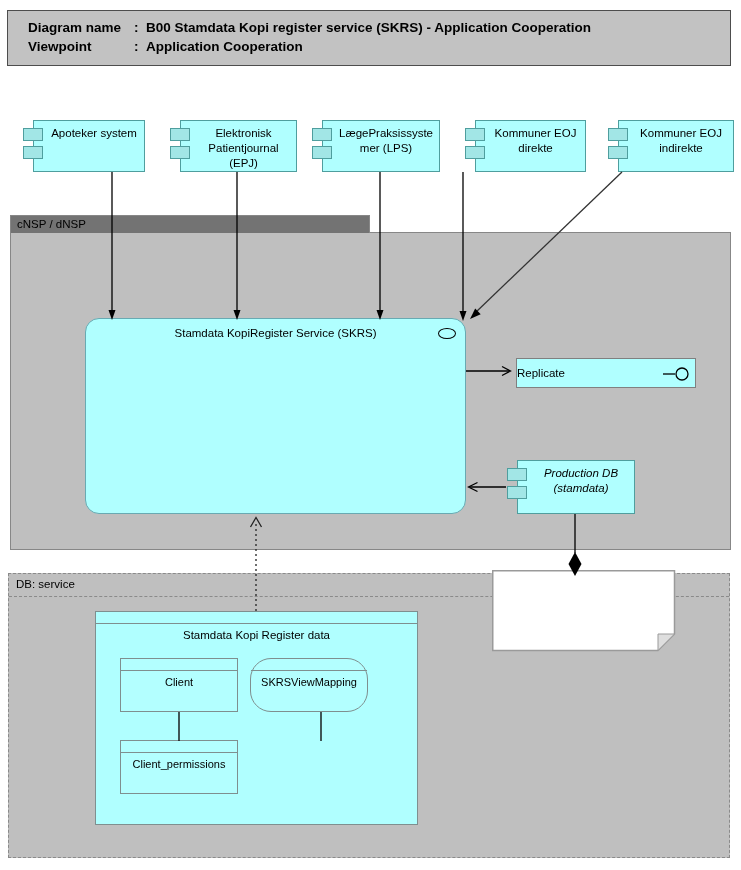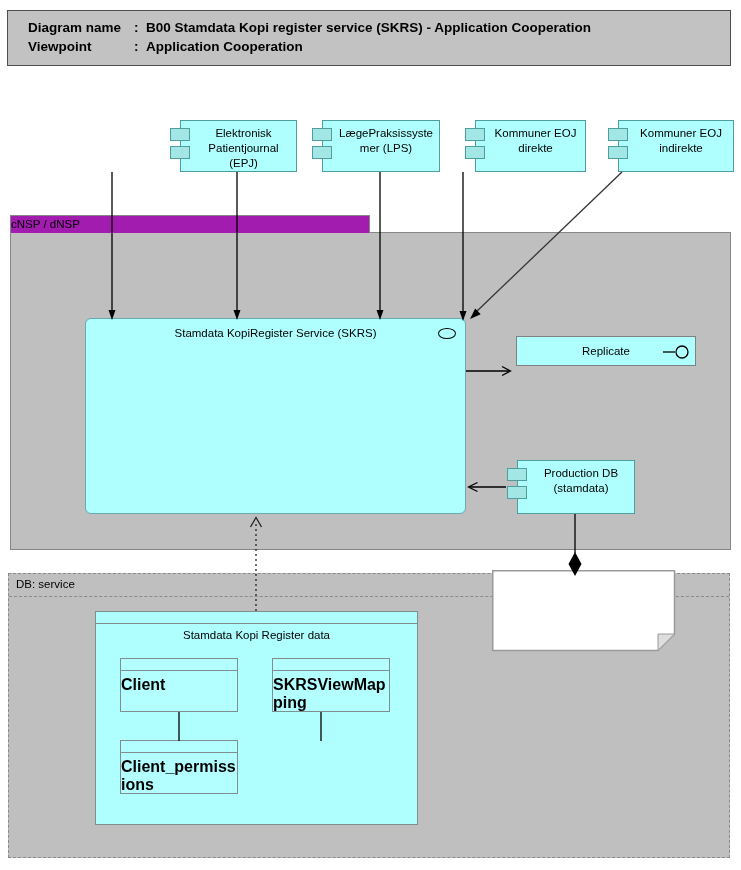--- a/index.html
+++ b/index.html
@@ -10,22 +10,22 @@
   
   .title-box { position:absolute; left:7px; top:10px; width:724px; height:56px;
     background:#c2c2c2; border:1px solid #4d4d4d; padding:7px 20px;
     font-weight:bold; font-size:13.5px; line-height:19px; z-index:5; }
   .title-row { display:flex; }
   .title-label { width:106px; flex:0 0 auto; }
   .title-sep { width:12px; flex:0 0 auto; }
 
   
   .cnsp-tab { position:absolute; left:10px; top:215px; width:360px; height:18px;
-    background:#a21caf; border:1px solid #878787; border-bottom:none;
-    font-size:11.5px; line-height:17px; z-index:2; }
+    background:#737373; border:1px solid #878787; border-bottom:none;
+    font-size:11.5px; line-height:17px; padding-left:6px; z-index:2; }
   .cnsp-body { position:absolute; left:10px; top:232px; width:721px; height:318px;
     background:#bfbfbf; border:1px solid #878787; z-index:1; }
 
   .db-container { position:absolute; left:8px; top:573px; width:722px; height:285px;
     background:#bfbfbf; border:1.5px dashed #8a8a8a; z-index:1; }
   .db-label-strip { height:23px; border-bottom:1.5px dashed #8a8a8a;
     font-size:11.5px; line-height:21px; padding-left:7px; }
 
   
   .component { position:absolute; height:52px; z-index:10; }
@@ -37,51 +37,51 @@
   .tab1 { top:8px; } .tab2 { top:26px; }
 
   .c1 { left:23px;  top:120px; width:122px; } .c1 .comp-body { width:112px; }
   .c2 { left:170px; top:120px; width:127px; } .c2 .comp-body { width:117px; }
   .c3 { left:312px; top:120px; width:128px; } .c3 .comp-body { width:118px; }
   .c4 { left:465px; top:120px; width:100px; } .c4 .comp-body { width:111px; }
   .c5 { left:608px; top:120px; width:126px; } .c5 .comp-body { width:116px; }
 
   
   .skrs { position:absolute; left:85px; top:318px; width:381px; height:196px;
-    background:#b0ffff; border:1.5px solid #68aab2; border-radius:6px;
+    background:#b0ffff; border:1.5px solid #68aab2; border-radius:14px;
     z-index:10; }
   .skrs-label { padding-top:8px; text-align:center; font-size:11.5px; }
   .service-oval { position:absolute; top:9px; right:9px; width:18px; height:11px;
     border:1.5px solid #000; border-radius:50%; }
 
-  .replicate { position:absolute; left:516px; top:336px; width:180px; height:30px;
+  .replicate { position:absolute; left:516px; top:358px; width:180px; height:30px;
     background:#b0ffff; border:1px solid #808080; z-index:10;
-    font-size:11.5px; display:flex; align-items:center; justify-content:center; }
+    font-size:11.5px; display:flex; align-items:center; justify-content:flex-start; }
   .lollipop { position:absolute; right:5px; top:7px; }
 
-  .proddb { position:absolute; left:507px; top:460px; width:128px; height:54px; z-index:10; }
+  .proddb { position:absolute; left:507px; top:460px; width:128px; height:54px; z-index:10;font-style:italic; }
   .proddb .comp-body { width:118px; height:54px; }
 
   
   .note { position:absolute; left:492px; top:570px; width:184px; height:82px; z-index:40; }
   .note-shape { position:absolute; left:0; top:0; }
   .note-text { position:absolute; left:6px; top:4px; width:172px;
     font-size:11.5px; line-height:15px; overflow-wrap:anywhere; }
 
   
   .register { position:absolute; left:95px; top:611px; width:323px; height:214px;
     background:#b0ffff; border:1px solid #7f8f8f; z-index:10; }
   .register-band { height:12px; border-bottom:1px solid #7f8f8f; }
   .register-title { padding-top:5px; text-align:center; font-size:11.5px; }
 
   .dataobj { position:absolute; width:118px; height:54px;
     background:#b3ffff; border:1px solid #7f8f8f; z-index:12; }
   .dataobj-band { height:12px; border-bottom:1px solid #7f8f8f; }
-  .dataobj-label { padding-top:5px; text-align:left; font-size:16px; overflow-wrap:break-word;font-weight:bold; }
-  .d1 { left:120px; top:658px; } .d2 { left:272px; top:658px; }
+  .dataobj-label { padding-top:5px; text-align:center; font-size:11px; overflow-wrap:break-word; }
+  .d1 { left:120px; top:658px; } .d2 { left:250px; top:658px;border-radius:21px; }
   .d3 { left:120px; top:740px; } .d4 { left:262px; top:740px; }
 
   
   .overlay { position:absolute; left:0; top:0; z-index:50; pointer-events:none; }
 </style>
 </head>
 <body>
 
 <div id="canvas">
 
@@ -98,20 +98,27 @@
     </div>
   </div>
 
   <div class="cnsp-tab">cNSP / dNSP</div>
   <div class="cnsp-body"></div>
 
   <div class="db-container">
     <div class="db-label-strip">DB: service</div>
   </div>
 
+  <div class="component c1">
+    <div class="comp-body">
+      <span>Apoteker system</span>
+    </div>
+    <div class="tab tab1"></div>
+    <div class="tab tab2"></div>
+  </div>
   <div class="component c2">
     <div class="comp-body">
       <span>Elektronisk Patientjournal (EPJ)</span>
     </div>
     <div class="tab tab1"></div>
     <div class="tab tab2"></div>
   </div>
   <div class="component c3">
     <div class="comp-body">
       <span>LægePraksissystemer (LPS)</span>

